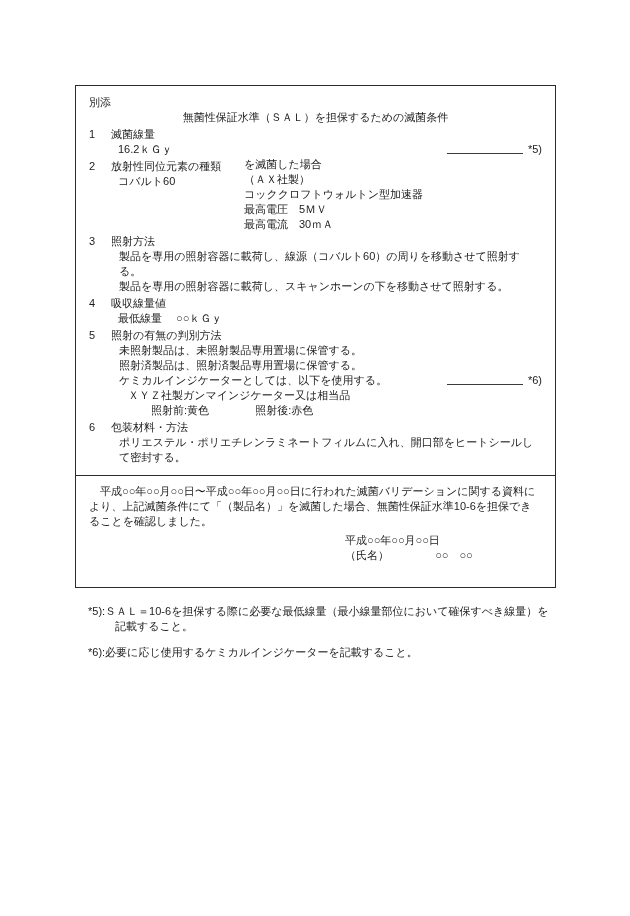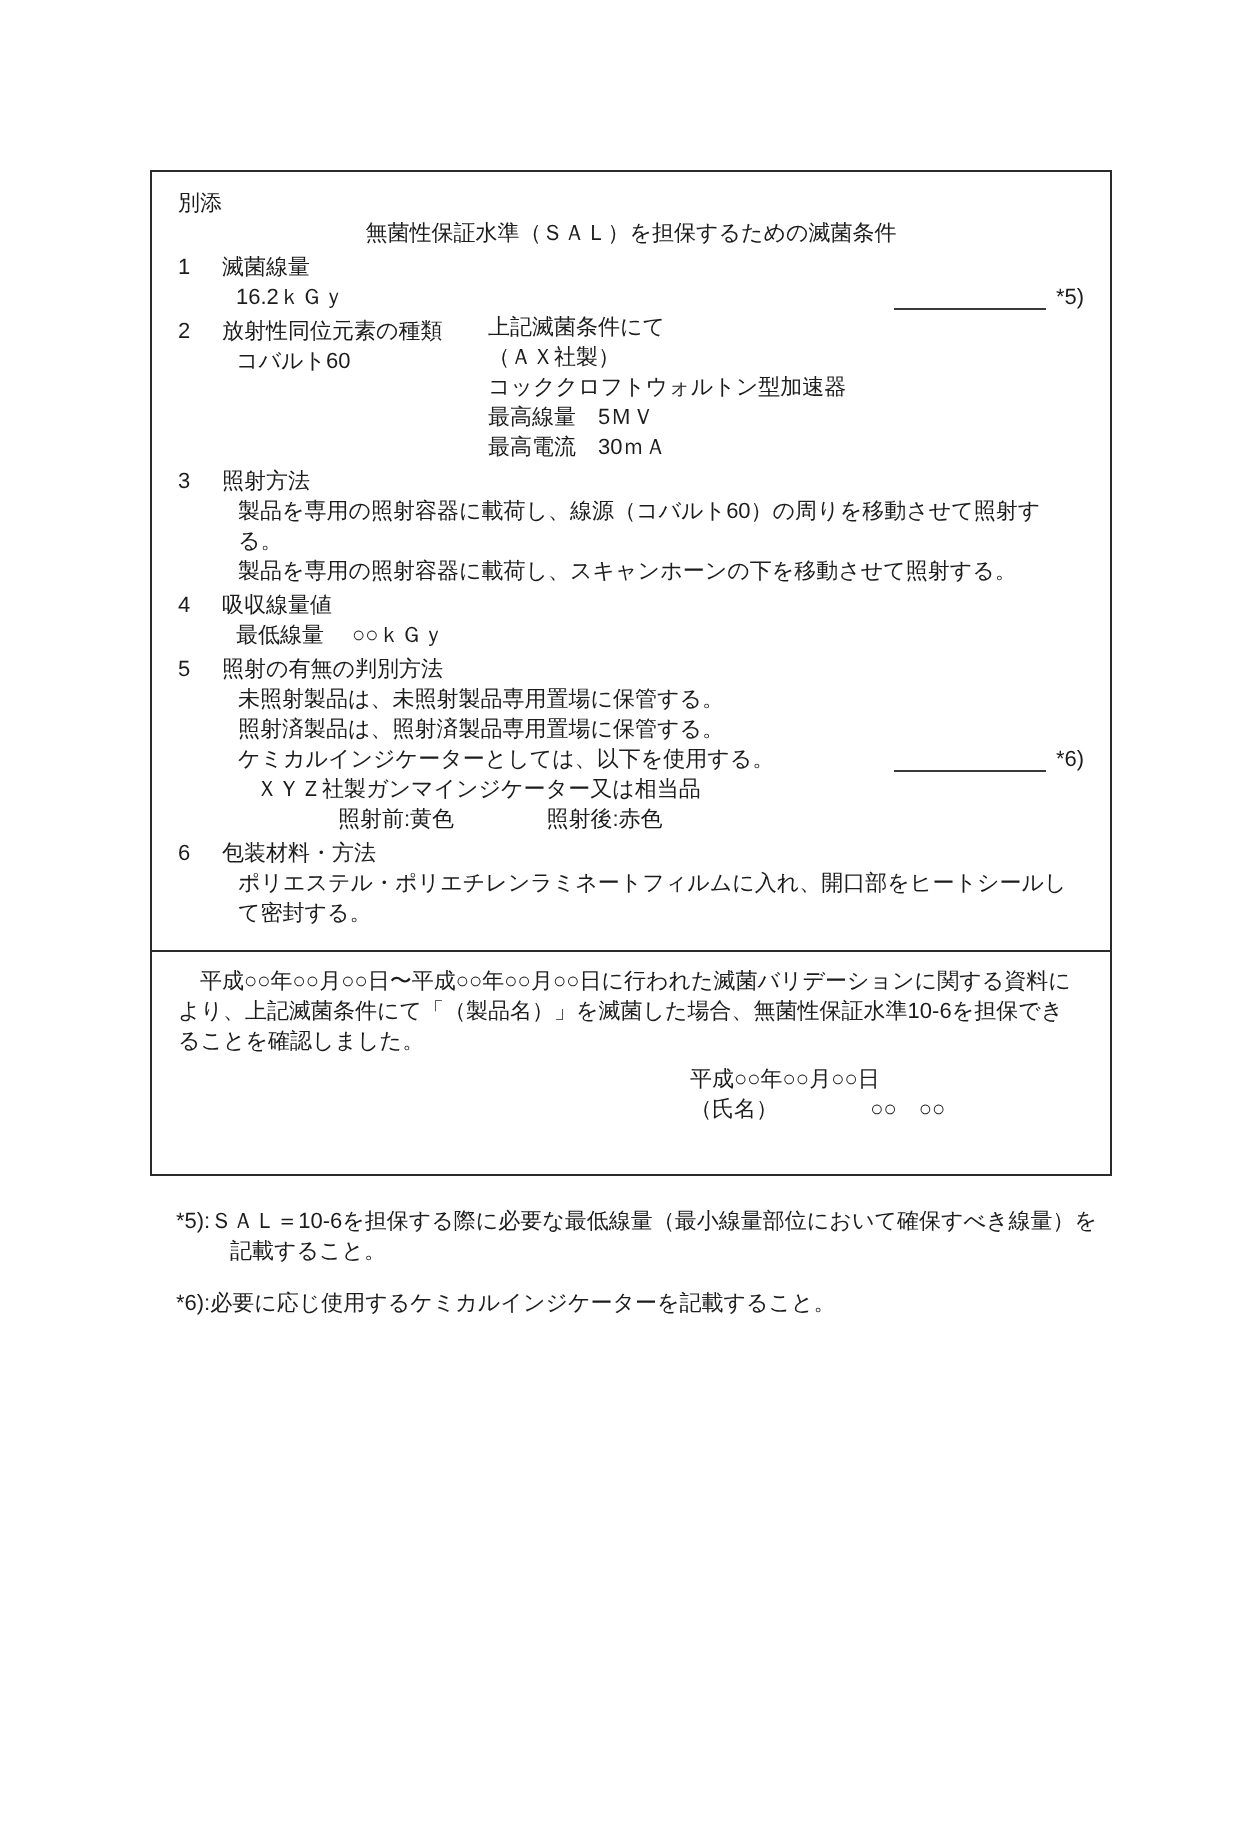--- a/index.html
+++ b/index.html
@@ -24,22 +24,22 @@
     min-height: 503px;
     border: 1px solid #2b2b2b;
     padding: 9px 13px 12px 13px;
   }
   .title { text-align: center; }
   .sec-head { display: flex; margin-top: 2px; }
   .num { width: 22px; flex: none; }
   .indent-a { margin-left: 30px; }
   .indent-b { margin-left: 29px; }
   .indent-c { margin-left: 39px; }
-  .indent-d { margin-left: 80px; }
-  .flexrow { display: flex; align-items: center; }
+  .indent-d { margin-left: 62px; }
+  .flexrow { display: flex; align-items: flex-start; }
   .flexspace { flex: 1; }
   .blankline {
     flex: none;
     width: 76px;
     height: 12px;
     border-bottom: 1px solid #3a3a3a;
     margin: 0 5px 1px 0;
   }
   .twocol { display: flex; }
   .leftcol { width: 155px; flex: none; }
@@ -84,24 +84,24 @@
 
     <div class="twocol">
       <div class="leftcol">
         <div class="sec-head">
           <span class="num">2</span>
           <span>放射性同位元素の種類</span>
         </div>
         <div class="indent-b">コバルト60</div>
       </div>
       <div class="rightcol">
-        <div>上記滅菌条件にて</div>
+        <div>を滅菌した場合</div>
         <div>（ＡＸ社製）</div>
         <div>コッククロフトウォルトン型加速器</div>
-        <div>最高線量　5ＭＶ</div>
+        <div>最高電圧　5ＭＶ</div>
         <div>最高電流　30ｍＡ</div>
       </div>
     </div>
 
     <div class="sec-head">
       <span class="num">3</span>
       <span>照射方法</span>
     </div>
     <div class="indent-a">製品を専用の照射容器に載荷し、線源（コバルト60）の周りを移動させて照射する。</div>
     <div class="indent-a">製品を専用の照射容器に載荷し、スキャンホーンの下を移動させて照射する。</div>

